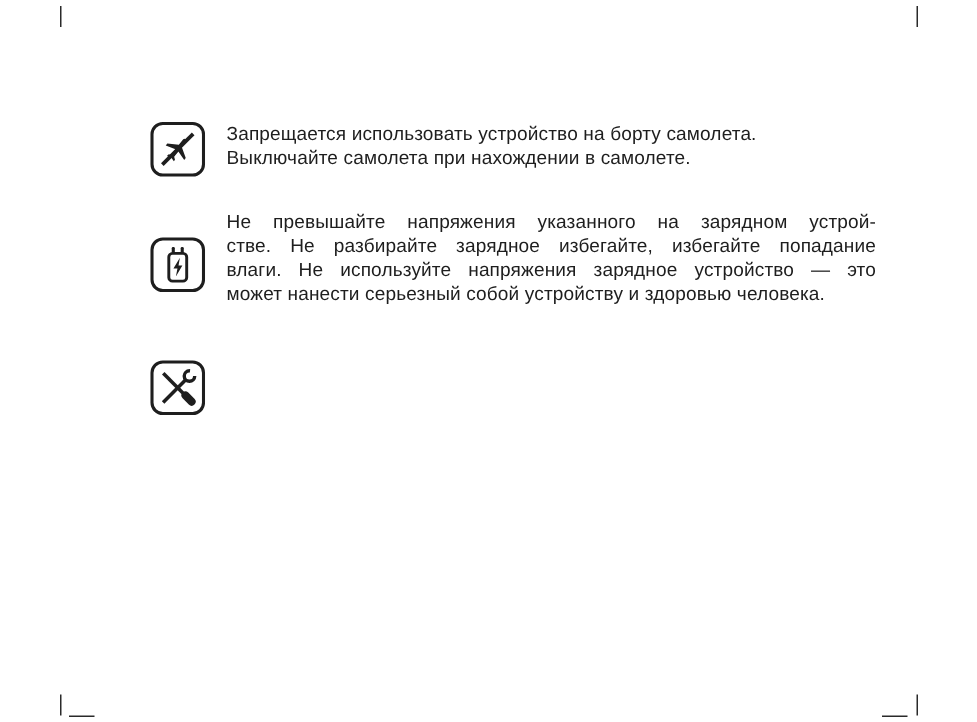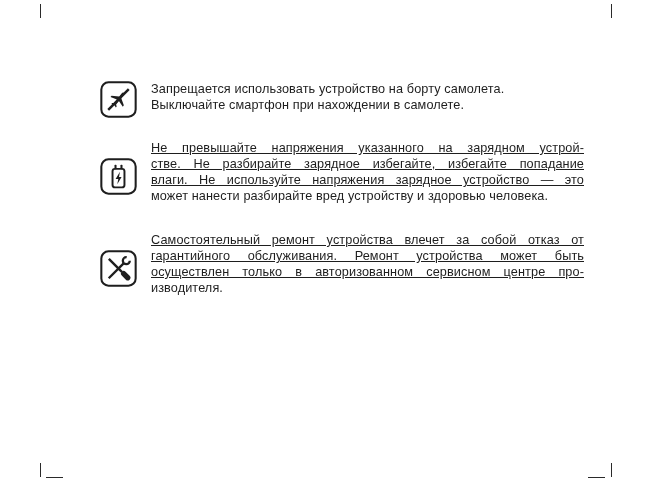--- a/index.html
+++ b/index.html
@@ -23,21 +23,21 @@
   .icon-box svg { display: block; }
 
   .text {
     width: 433px;
     color: #1e1e1e;
     font-size: 12.7px;
     line-height: 16px;
     letter-spacing: 0.1px;
   }
   .line { text-align: left; white-space: normal; }
-  .line.j { text-align: justify; text-align-last: justify; text-decoration: underline; }
+  .line.j { text-align: justify; text-align-last: justify; }
 </style>
 </head>
 <body>
 
 <div class="page">
 
   <span class="crop v" style="left:40px;  top:4px"></span>
   <span class="crop v" style="left:611px; top:4px"></span>
   <span class="crop v" style="left:40px;  top:463px"></span>
   <span class="crop v" style="left:611px; top:463px"></span>
@@ -49,55 +49,49 @@
       <svg width="37" height="37" viewBox="0 0 36 36" aria-hidden="true">
         <rect x="1.3" y="1.3" width="33.4" height="33.4" rx="7" fill="none" stroke="#1e1e1e" stroke-width="2"></rect>
         <g transform="translate(18.5 18) rotate(38) scale(0.8) translate(-12 -12)">
           <path d="M21 16v-2l-8-5V3.5a1.5 1.5 0 0 0-3 0V9l-8 5v2l8-2.5V19l-2 1.5V22l3.5-1 3.5 1v-1.5L13 19v-5.5l8 2.5z" fill="#1e1e1e"></path>
         </g>
         <line x1="8" y1="28" x2="28" y2="8" stroke="#1e1e1e" stroke-width="2.4"></line>
       </svg>
     </div>
     <div class="text">
       <div class="line">Запрещается использовать устройство на борту самолета.</div>
-      <div class="line">Выключайте смартфон при нахождении в самолете.</div>
+      <div class="line">Выключайте самолета при нахождении в самолете.</div>
     </div>
   </section>
 
   <section class="item" style="top:140px">
     <div class="icon-box" style="margin-top:8px">
       <svg width="37" height="37" viewBox="0 0 36 36" aria-hidden="true">
         <rect x="1.3" y="1.3" width="33.4" height="33.4" rx="7" fill="none" stroke="#1e1e1e" stroke-width="2"></rect>
         <rect x="14.1" y="6.5" width="2" height="4.5" rx="0.8" fill="#1e1e1e"></rect>
         <rect x="19.9" y="6.5" width="2" height="4.5" rx="0.8" fill="#1e1e1e"></rect>
         <rect x="12.2" y="10.6" width="11.6" height="18" rx="2.4" fill="none" stroke="#1e1e1e" stroke-width="1.9"></rect>
         <polygon points="19.4,13.4 15.2,20.4 17.8,20.4 16.8,25.6 21,18.5 18.5,18.5" fill="#1e1e1e"></polygon>
       </svg>
     </div>
     <div class="text">
       <div class="line j">Не превышайте напряжения указанного на зарядном устрой-</div>
       <div class="line j">стве. Не разбирайте зарядное избегайте, избегайте попадание</div>
       <div class="line j">влаги. Не используйте напряжения зарядное устройство — это</div>
-      <div class="line">может нанести разбирайте вред устройству и здоровью человека.</div>
+      <div class="line">может нанести серьезный собой устройству и здоровью человека.</div>
     </div>
   </section>
 
   <section class="item" style="top:232px">
     <div class="icon-box" style="margin-top:8px">
       <svg width="37" height="37" viewBox="0 0 36 36" aria-hidden="true">
         <rect x="1.3" y="1.3" width="33.4" height="33.4" rx="7" fill="none" stroke="#1e1e1e" stroke-width="2"></rect>
 
         <line x1="8.6" y1="8.6" x2="21.5" y2="21.5" stroke="#1e1e1e" stroke-width="2.3"></line>
         <line x1="23" y1="23" x2="27" y2="27" stroke="#1e1e1e" stroke-width="5.2" stroke-linecap="round"></line>
 
         <line x1="8.5" y1="27.5" x2="23" y2="13" stroke="#1e1e1e" stroke-width="2.3"></line>
         <circle cx="25.6" cy="10.4" r="3.4" fill="none" stroke="#1e1e1e" stroke-width="2.2" stroke-dasharray="16 5.4"></circle>
       </svg>
     </div>
-    <div class="text">
-      <div class="line j">Самостоятельный ремонт устройства влечет за собой отказ от</div>
-      <div class="line j">гарантийного обслуживания. Ремонт устройства может быть</div>
-      <div class="line j">осуществлен только в авторизованном сервисном центре про-</div>
-      <div class="line">изводителя.</div>
-    </div>
   </section>
 
 </div>
 
 </body></html>

